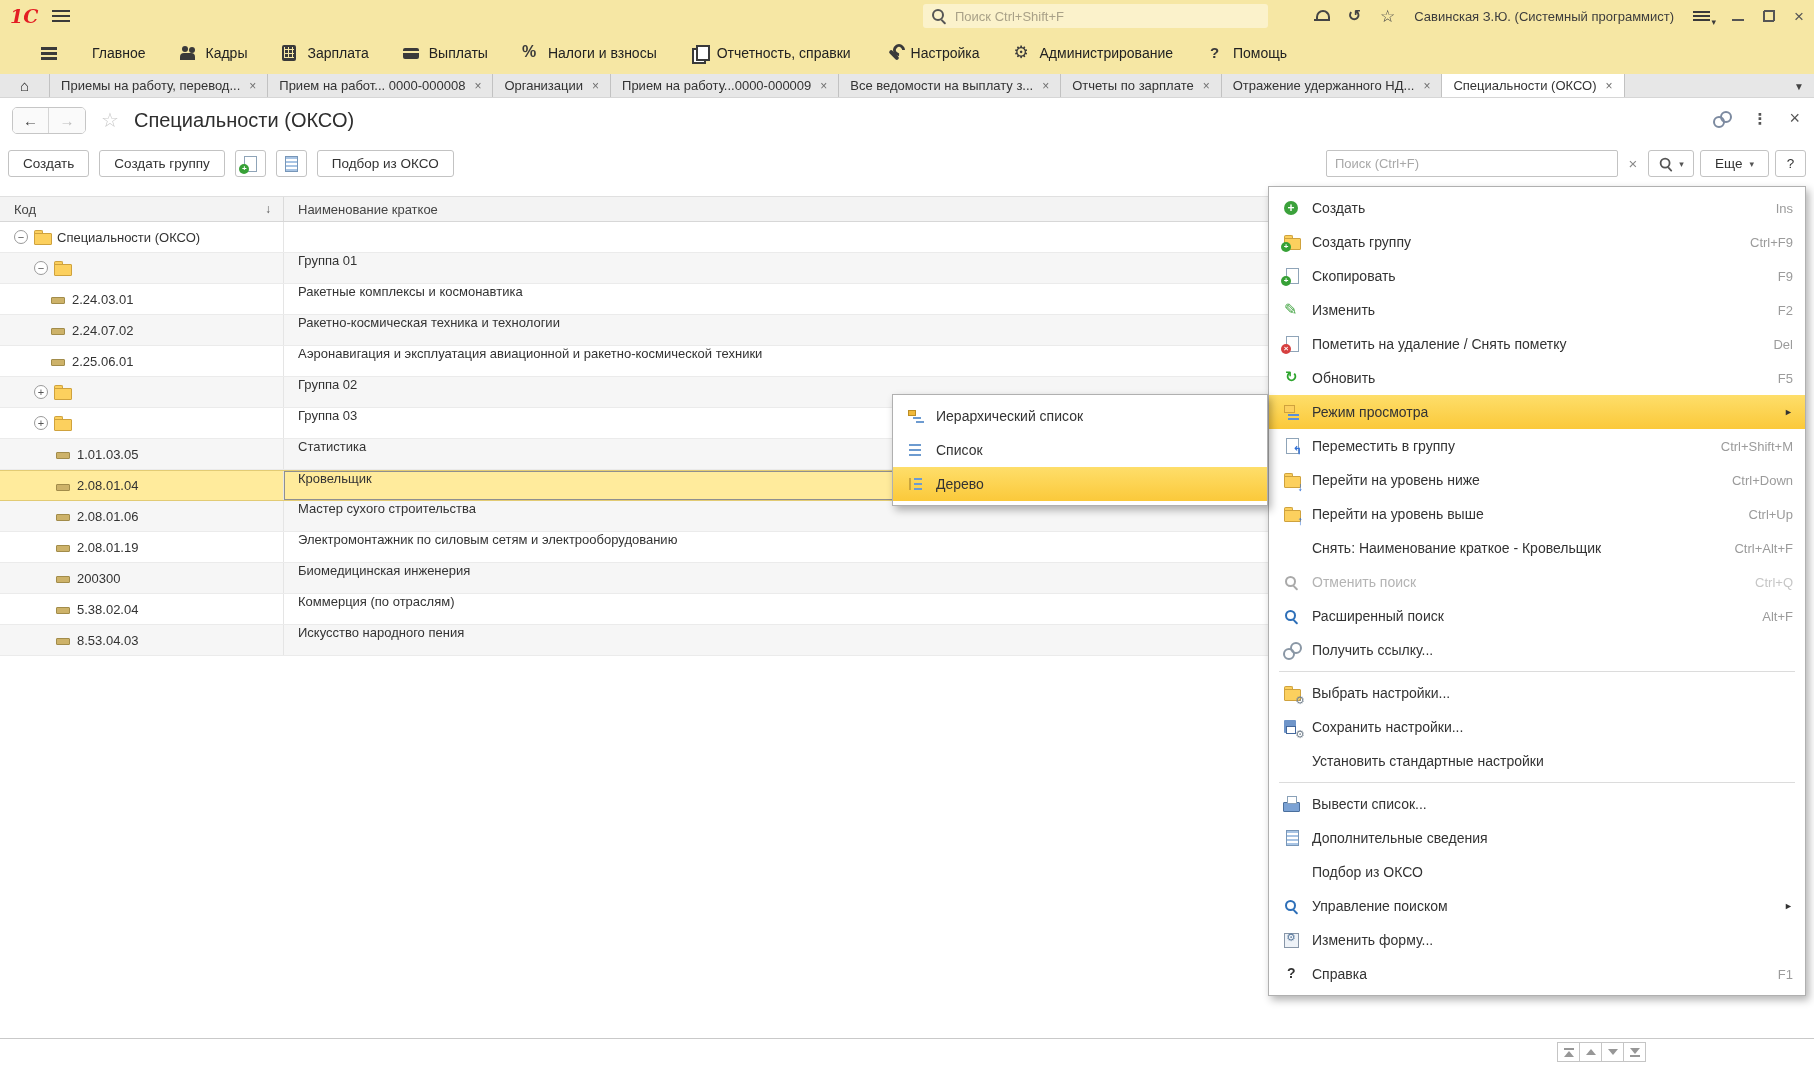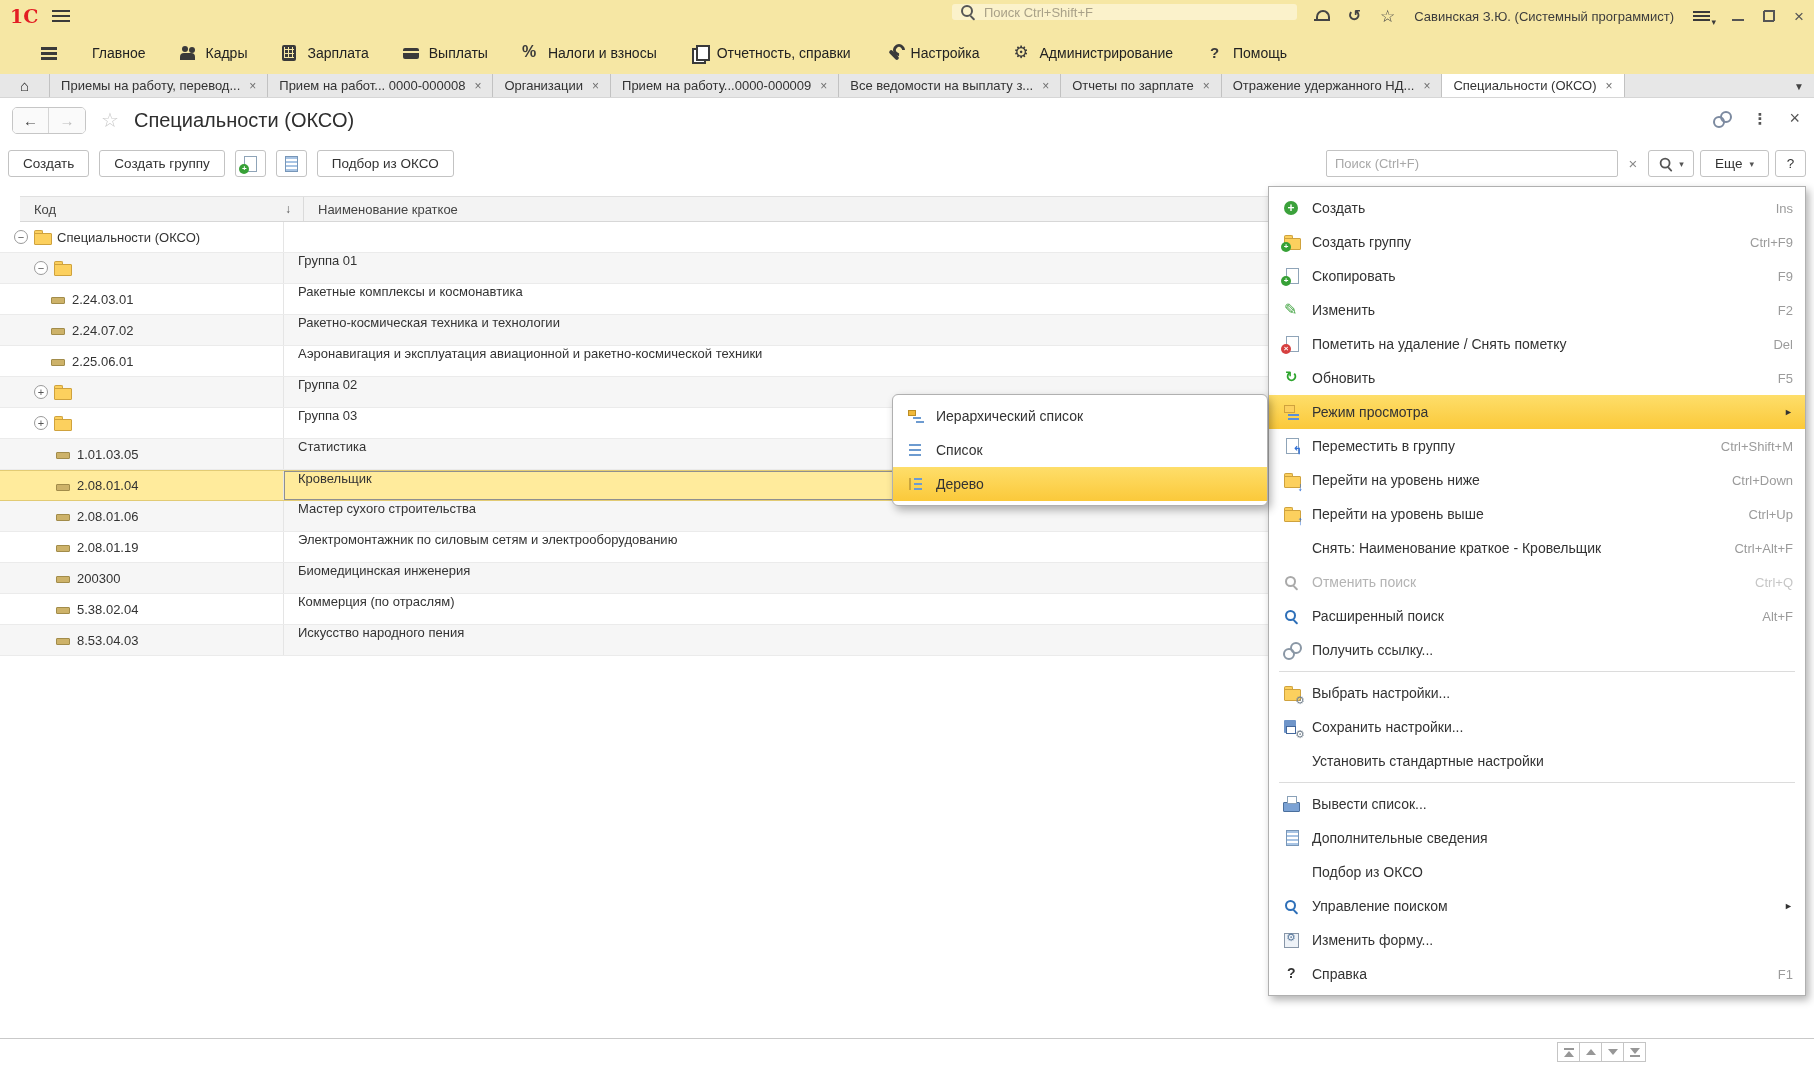--- a/index.html
+++ b/index.html
@@ -3,27 +3,27 @@
 <meta charset="utf-8">
 <style>
   html,body{margin:0;padding:0;background:#fff;}
   *{box-sizing:border-box;}
   .app{position:relative;width:1814px;height:1065px;overflow:hidden;background:#fff;
        font-family:"Liberation Sans","DejaVu Sans",sans-serif;color:#333;}
 
   
   .titlebar{position:absolute;left:0;top:0;width:100%;height:32px;background:#f6e7a4;
             display:flex;align-items:center;}
-  .logo{font-family:"DejaVu Serif",serif;font-weight:bold;color:#e31e24;
+  .logo{font-family:"DejaVu Serif",serif;font-weight:bold;font-style:italic;color:#e31e24;
         font-size:19px;margin:0 14px 0 10px;}
   .hamb{position:relative;width:18px;height:13px;margin-right:22px;}
   .hamb::before{content:"";position:absolute;left:0;top:0;width:18px;height:2px;background:#3a3a3a;
         box-shadow:0 5px 0 #3a3a3a,0 10px 0 #3a3a3a;}
   .apptitle{font-size:13px;color:#3c3c3c;}
-  .tb-search{position:absolute;left:952px;top:4px;width:345px;height:16px;background:#fbf2cb;
+  .tb-search{position:absolute;left:923px;top:4px;width:345px;height:24px;background:#fbf2cb;
         border-radius:3px;display:flex;align-items:center;padding:0 8px;gap:8px;}
   .tb-search .ph{font-size:13px;color:#a9a188;}
   .mag{position:relative;width:16px;height:16px;flex:0 0 16px;}
   .mag::before{content:"";position:absolute;left:1px;top:1px;width:8px;height:8px;border:2px solid #555;border-radius:50%;}
   .mag::after{content:"";position:absolute;left:11px;top:11px;width:6px;height:2px;background:#555;
         transform:rotate(45deg);transform-origin:0 0;border-radius:1px;}
   .tb-right{position:absolute;right:10px;top:0;height:32px;display:flex;align-items:center;gap:19px;}
   .bell{position:relative;width:15px;height:15px;}
   .bell::before{content:"";position:absolute;left:2px;top:1px;width:10px;height:9px;border:2px solid #444;
         border-bottom:none;border-radius:7px 7px 0 0;}
@@ -108,21 +108,21 @@
   .tb-right-cluster{position:absolute;right:8px;top:9px;display:flex;align-items:center;gap:6px;}
   .srch-input{width:292px;height:27px;border:1px solid #c3c3c3;border-radius:2px;font-size:13px;
        padding:0 8px;color:#333;font-family:"Liberation Sans","DejaVu Sans",sans-serif;}
   .srch-input::placeholder{color:#a8a8a8;}
   .clr-btn{border:none;background:none;color:#888;font-size:15px;width:18px;padding:0;line-height:1;}
   .mini{display:flex;align-items:center;justify-content:center;}
 
   
   .grid{position:absolute;left:0;top:196px;width:1806px;}
   .ghead{display:flex;height:26px;background:#f3f3f3;border-top:1px solid #e0e0e0;
-         border-bottom:1px solid #d7d7d7;font-size:13px;color:#444;align-items:center;margin-left:20px;}
+         border-bottom:1px solid #d7d7d7;font-size:13px;color:#444;align-items:center;}
   .ghead .h-code{width:284px;flex:0 0 284px;display:flex;align-items:center;padding-left:14px;
          border-right:1px solid #dadada;height:100%;}
   .ghead .h-name{flex:1;padding-left:14px;}
   .sortarr{margin-left:auto;margin-right:12px;color:#555;font-size:12px;}
   .trow{display:flex;height:31px;align-items:center;border-bottom:1px solid #ebebeb;background:#fff;}
   .trow:nth-child(even){background:#f6f6f6;}
   .c-code{width:284px;flex:0 0 284px;display:flex;align-items:center;gap:6px;height:100%;
           border-right:1px solid #e5e5e5;font-size:13px;color:#333;}
   .c-name{flex:1;height:100%;display:flex;padding-left:14px;font-size:13px;color:#333;}
   .lvl0 .c-code{padding-left:14px;} .lvl1 .c-code{padding-left:34px;} .lvl2 .c-code{padding-left:29px;}
@@ -145,21 +145,21 @@
   .sb-btn{width:23px;height:20px;border:1px solid #c5c5c5;background:#fff;display:flex;flex-direction:column;
           align-items:center;justify-content:center;gap:1px;margin-left:-1px;}
   .tri{width:0;height:0;border-left:5px solid transparent;border-right:5px solid transparent;}
   .tri.up{border-bottom:6px solid #979797;} .tri.down{border-top:6px solid #979797;}
   .capbar{width:10px;height:2px;background:#979797;}
 
   
   .menu{position:absolute;background:#fff;border:1px solid #b0b0b0;box-shadow:3px 4px 8px rgba(0,0,0,.3);
         padding:4px 0;z-index:50;}
   .more-menu{left:1268px;top:186px;width:538px;}
-  .view-submenu{left:892px;top:394px;width:376px;z-index:60;border-radius:6px;}
+  .view-submenu{left:892px;top:394px;width:376px;z-index:60;}
   .mi{height:34px;display:flex;align-items:center;padding:0 12px 0 14px;gap:11px;font-size:14px;color:#333;}
   .mi .lbl{flex:1;white-space:nowrap;}
   .mi .sc{color:#9b9b9b;font-size:13px;}
   .mi .subarr{color:#333;font-size:9px;display:none;}
   .mi.has-sub .subarr{display:block;}
   .mi.hl{background:linear-gradient(180deg,#fede6a,#fbc93a);}
   .mi.dis .lbl{color:#b4b4b4;} .mi.dis .sc{color:#c6c6c6;}
   .msep{height:1px;background:#dcdcdc;margin:4px 10px;}
 
   

